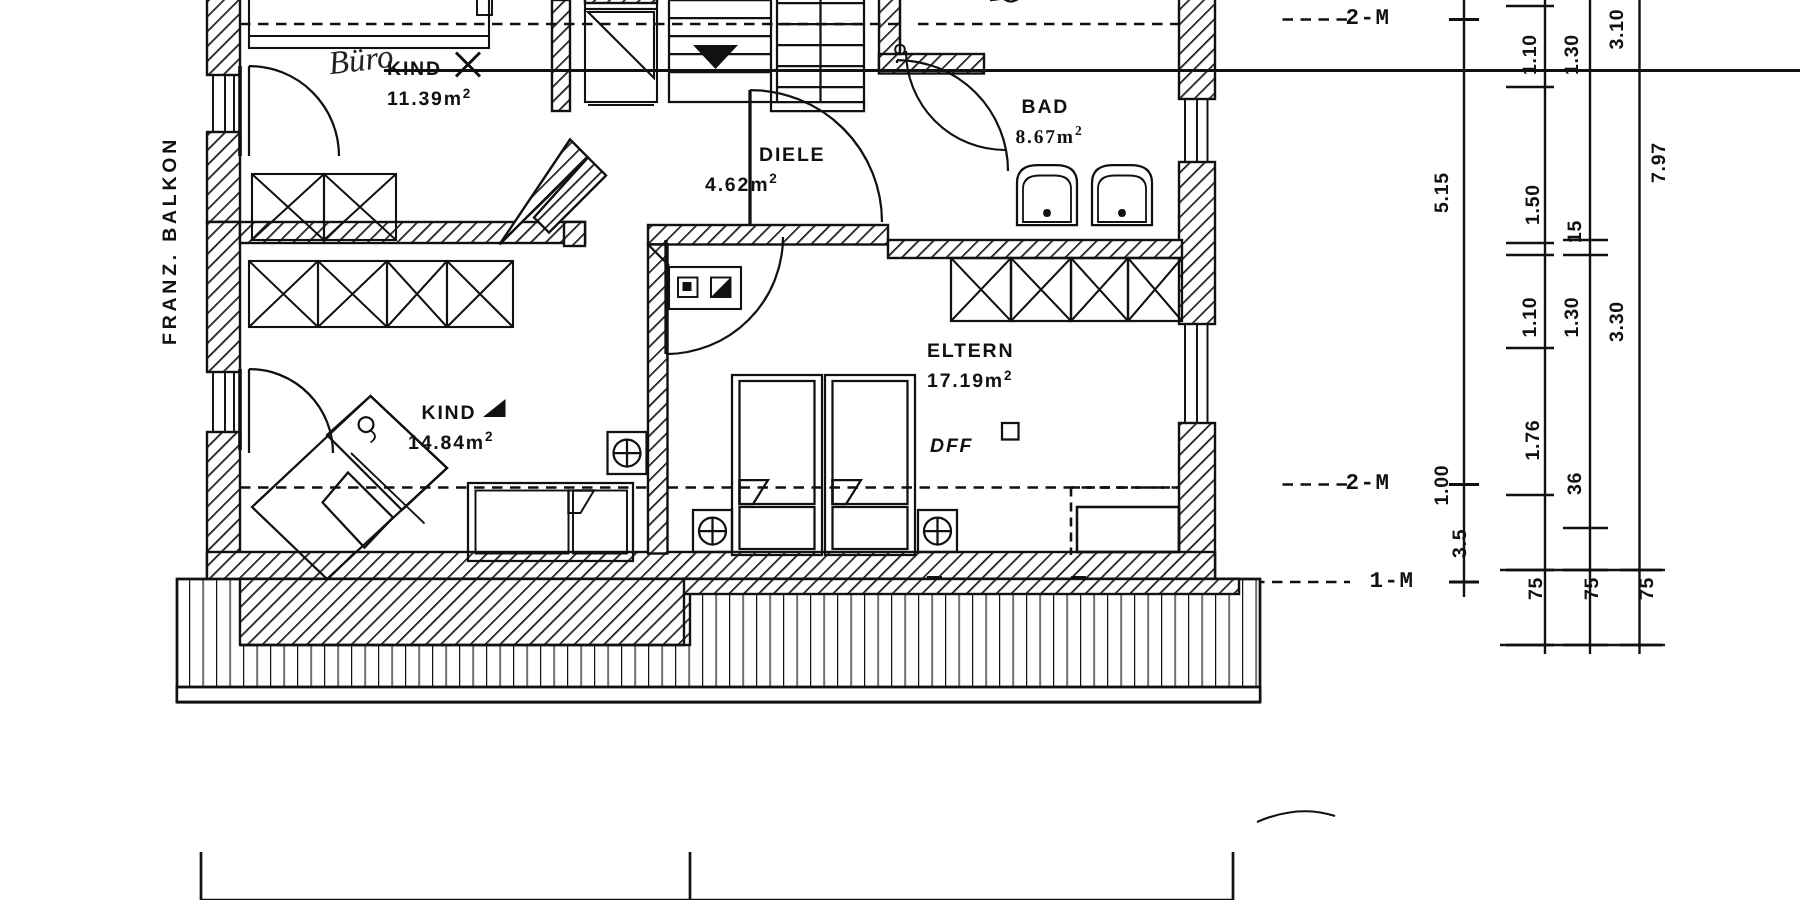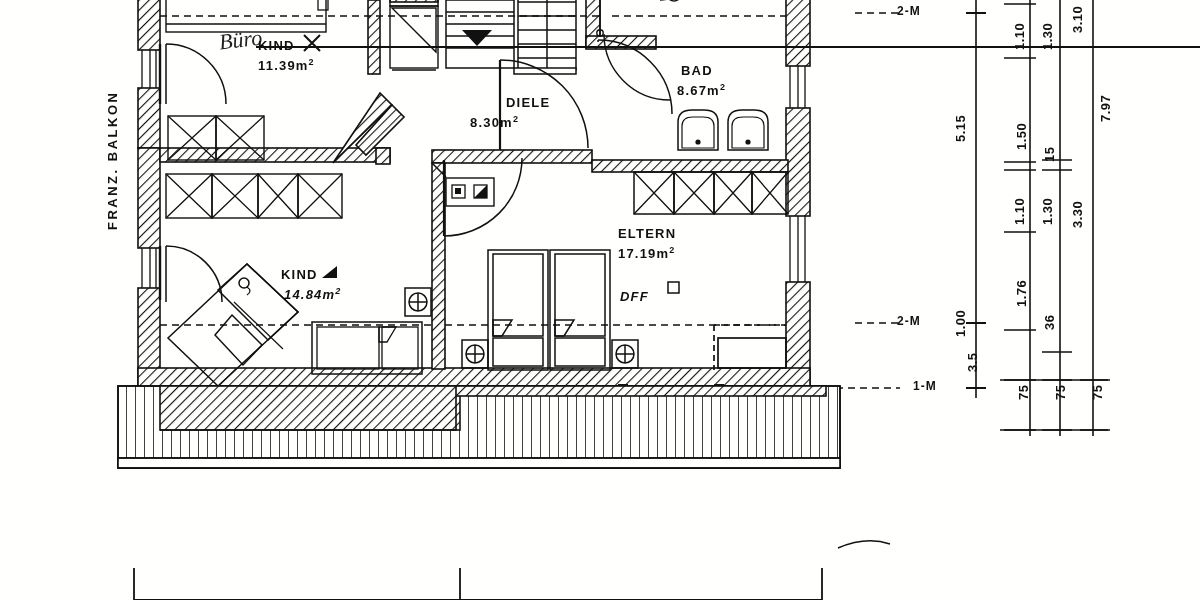--- a/index.html
+++ b/index.html
@@ -8,21 +8,21 @@
        font-family:"Liberation Sans",sans-serif;color:#111;}
   #stage{position:relative;width:1200px;height:600px;background:#fffffd;}
   svg#plan{position:absolute;left:0;top:0;width:1200px;height:600px;}
 
   .lbl{position:absolute;font-family:"Liberation Sans",sans-serif;
        font-weight:700;letter-spacing:1.2px;color:#111;white-space:nowrap;}
   .room-name{font-size:13px;}
   .room-area{font-size:13px;}
   .dim{font-size:13px;font-weight:700;letter-spacing:.5px;}
   .dim.v{transform-origin:0 0;}
-  .mline{font-size:12px;font-weight:700;letter-spacing:1px;}
+  .mline{font-size:15px;font-weight:700;letter-spacing:1px;font-family:Liberation Mono, monospace;}
   .vlabel{font-size:13px;font-weight:700;letter-spacing:2.5px;}
   .hand{position:absolute;font-family:"Liberation Serif",serif;
         font-style:italic;font-size:22px;color:#222;
         transform:rotate(-7deg);}
   .sup{font-size:9px;vertical-align:super;}
   .strike{position:relative;}
   .strike:after{content:"";position:absolute;left:-2px;right:-2px;top:52%;
                 height:2px;background:#111;}
 </style>
 </head>
@@ -261,35 +261,35 @@
     <span>11.39m</span><span class="sup">2</span>
   </div>
   <div style="position:absolute;left:303px;top:34px;width:18px;height:18px;">
     <svg width="18" height="18" viewBox="0 0 18 18">
       <path d="M1 1 L17 17 M17 1 L1 17" stroke="#111" stroke-width="2" fill="none"></path>
     </svg>
   </div>
 
   <div class="lbl room-name" style="left:470px;top:95px;margin-left:36px;">DIELE</div>
   <div class="lbl room-area" style="left:470px;top:114px;">
-    <span>8.30m</span><span class="sup">2</span>
+    <span>4.62m</span><span class="sup">2</span>
   </div>
 
   <div class="lbl room-name" style="left:681px;top:63px;">BAD</div>
-  <div class="lbl room-area" style="left:677px;top:82px;">
+  <div class="lbl room-area" style="left:677px;top:82px;font-family:Liberation Serif, serif;">
     <span>8.67m</span><span class="sup">2</span>
   </div>
 
   <div class="lbl room-name" style="left:618px;top:226px;">ELTERN</div>
   <div class="lbl room-area" style="left:618px;top:245px;">
     <span>17.19m</span><span class="sup">2</span>
   </div>
 
   <div class="lbl room-name" style="left:281px;top:267px;">KIND</div>
-  <div class="lbl room-area" style="left:284px;top:286px;font-style:italic;">
+  <div class="lbl room-area" style="left:272px;top:286px;">
     <span>14.84m</span><span class="sup">2</span>
   </div>
   <div style="position:absolute;left:320px;top:265px;width:20px;height:16px;">
     <svg width="20" height="16" viewBox="0 0 20 16">
       <path d="M2 13 L17 1 L17 13 Z" fill="#111"></path>
     </svg>
   </div>
 
   <div class="lbl room-name" style="left:620px;top:289px;font-style:italic;">DFF</div>
 

